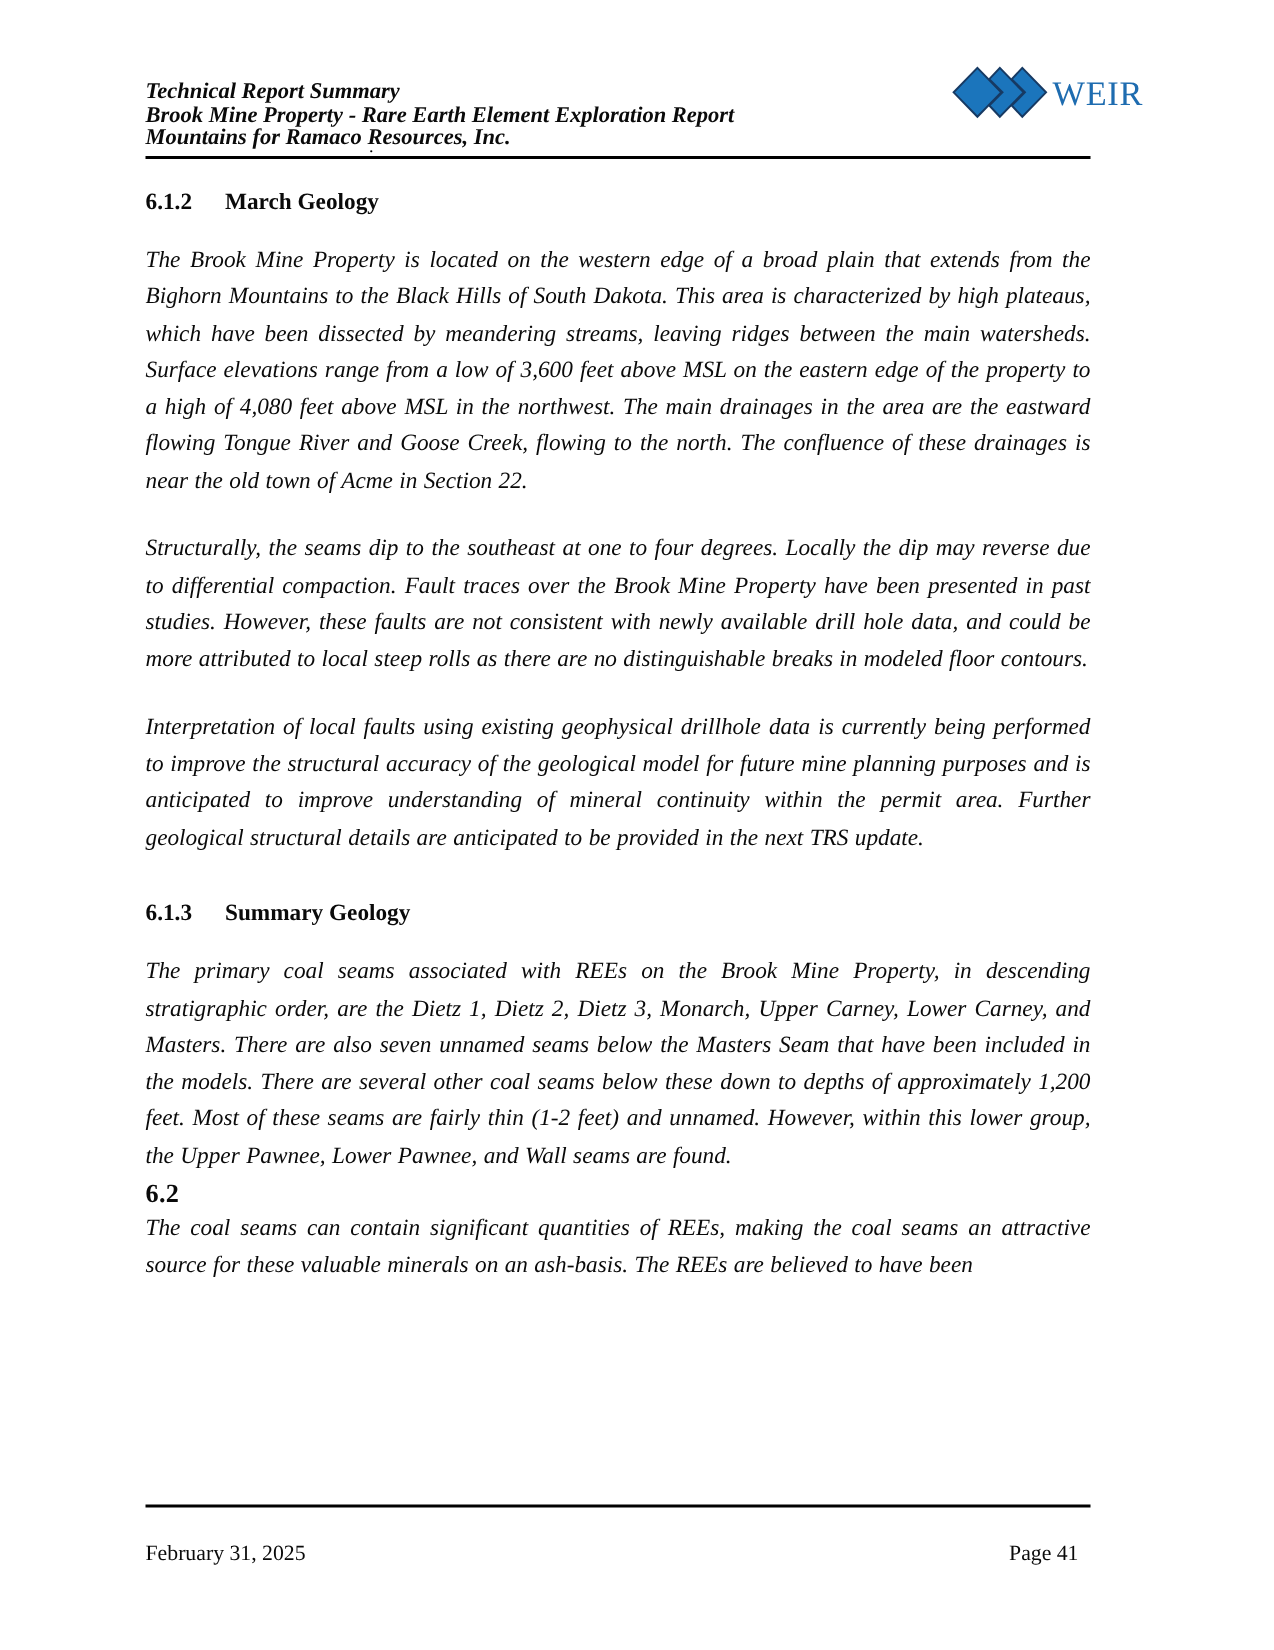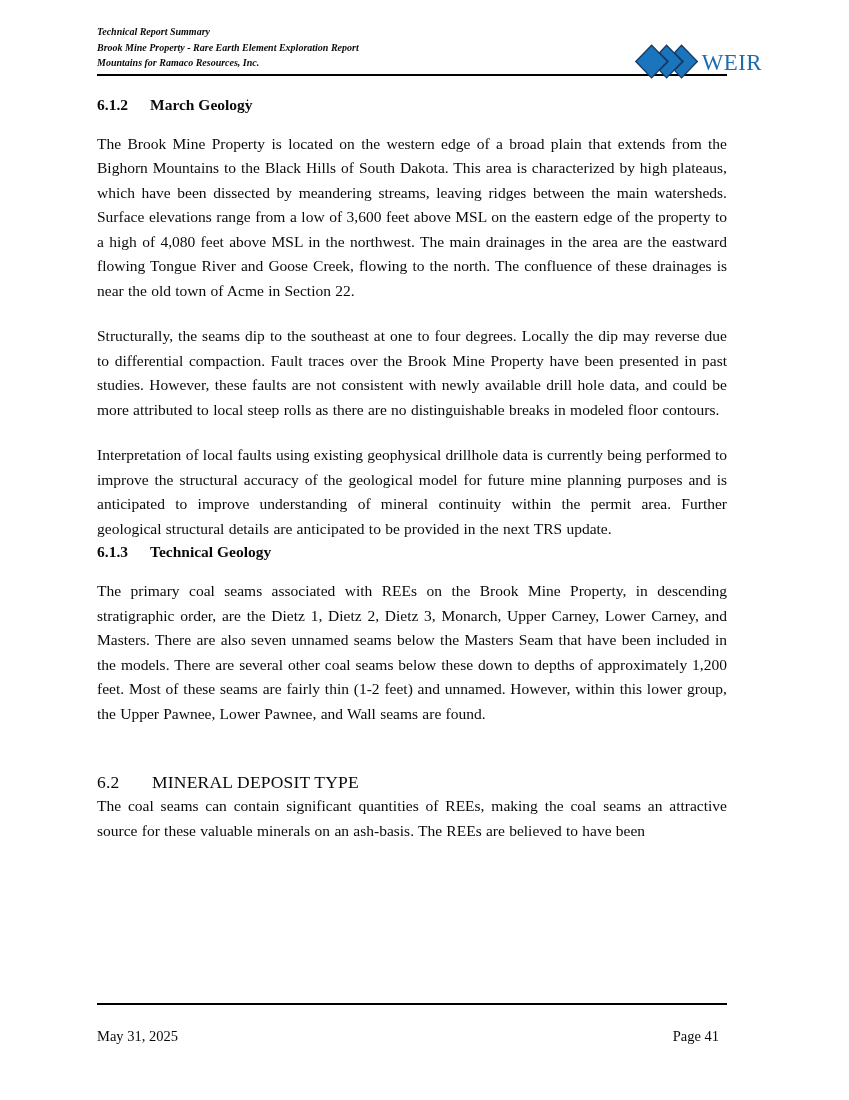--- a/index.html
+++ b/index.html
@@ -13,24 +13,24 @@
     font-family: "Liberation Serif", serif;
     color: #0a0a0a;
     overflow: hidden;
   }
   .content {
     margin-left: 97px;
     width: 630px;
   }
   
   .hdr {
-    padding-top: 24px;
+    padding-top: 54px;
     font-style: italic;
     font-weight: 600;
-    font-size: 10px;
+    font-size: 15px;
     line-height: 15.5px;
     color: #0a0a0a;
   }
   .hdr-rule {
     margin-top: 3px;
     border: none;
     border-top: 2px solid #000;
     width: 630px;
   }
   .logo {
@@ -50,36 +50,36 @@
   }
   
   .h-sub {
     display: flex;
     font-weight: bold;
     font-size: 15.5px;
     line-height: 21px;
   }
   .h-sub .h-num { min-width: 53px; }
   .h-sub.first { margin-top: 18px; }
-  .h-sub.second { }
+  .h-sub.second { margin-top: 27px; }
   .h-main {
     display: flex;
-    font-weight: normal;
+    font-weight: bold;
     font-size: 17.5px;
     line-height: 24px;
-    margin-top: 44px;
     letter-spacing: 0.2px;
   }
   .h-main .h-num { min-width: 55px; }
   
   p.body {
     font-size: 15.5px;
     line-height: 24.5px;
     text-align: justify;
     word-spacing: 0.4px;
+    font-style: italic;
   }
   p.m17 { margin-top: 17px; }
   p.m21 { margin-top: 21px; }
   p.m29 { }
   
   .ftr-rule {
     position: absolute;
     left: 97px;
     top: 1003px;
     width: 630px;
@@ -126,31 +126,30 @@
     <h3 class="h-sub first">
       <span class="h-num">6.1.2</span>
       <span class="h-title">March Geology</span>
     </h3>
     <p class="body m17">The Brook Mine Property is located on the western edge of a broad plain that extends from the Bighorn Mountains to the Black Hills of South Dakota. This area is characterized by high plateaus, which have been dissected by meandering streams, leaving ridges between the main watersheds. Surface elevations range from a low of 3,600 feet above MSL on the eastern edge of the property to a high of 4,080 feet above MSL in the northwest. The main drainages in the area are the eastward flowing Tongue River and Goose Creek, flowing to the north. The confluence of these drainages is near the old town of Acme in Section 22.</p>
     <p class="body m21">Structurally, the seams dip to the southeast at one to four degrees. Locally the dip may reverse due to differential compaction. Fault traces over the Brook Mine Property have been presented in past studies. However, these faults are not consistent with newly available drill hole data, and could be more attributed to local steep rolls as there are no distinguishable breaks in modeled floor contours.</p>
     <p class="body m21">Interpretation of local faults using existing geophysical drillhole data is currently being performed to improve the structural accuracy of the geological model for future mine planning purposes and is anticipated to improve understanding of mineral continuity within the permit area.  Further geological structural details are anticipated to be provided in the next TRS update.</p>
 
     <h3 class="h-sub second">
       <span class="h-num">6.1.3</span>
-      <span class="h-title">Technical Geology</span>
+      <span class="h-title">Summary Geology</span>
     </h3>
     <p class="body m17">The primary coal seams associated with REEs on the Brook Mine Property, in descending stratigraphic order, are the Dietz 1, Dietz 2, Dietz 3, Monarch, Upper Carney, Lower Carney, and Masters. There are also seven unnamed seams below the Masters Seam that have been included in the models.  There are several other coal seams below these down to depths of approximately 1,200 feet.  Most of these seams are fairly thin (1-2 feet) and unnamed. However, within this lower group, the Upper Pawnee, Lower Pawnee, and Wall seams are found.</p>
 
     <h2 class="h-main">
       <span class="h-num">6.2</span>
-      <span class="h-title">MINERAL DEPOSIT TYPE</span>
     </h2>
     <p class="body m29">The coal seams can contain significant quantities of REEs, making the coal seams an attractive source for these valuable minerals on an ash-basis. The REEs are believed to have been</p>
 
   </div>
 
   <hr class="ftr-rule">
   <div class="ftr">
-    <span>May 31, 2025</span>
+    <span>February 31, 2025</span>
     <span>Page 41</span>
   </div>
 
 </div>
 
 </body></html>

